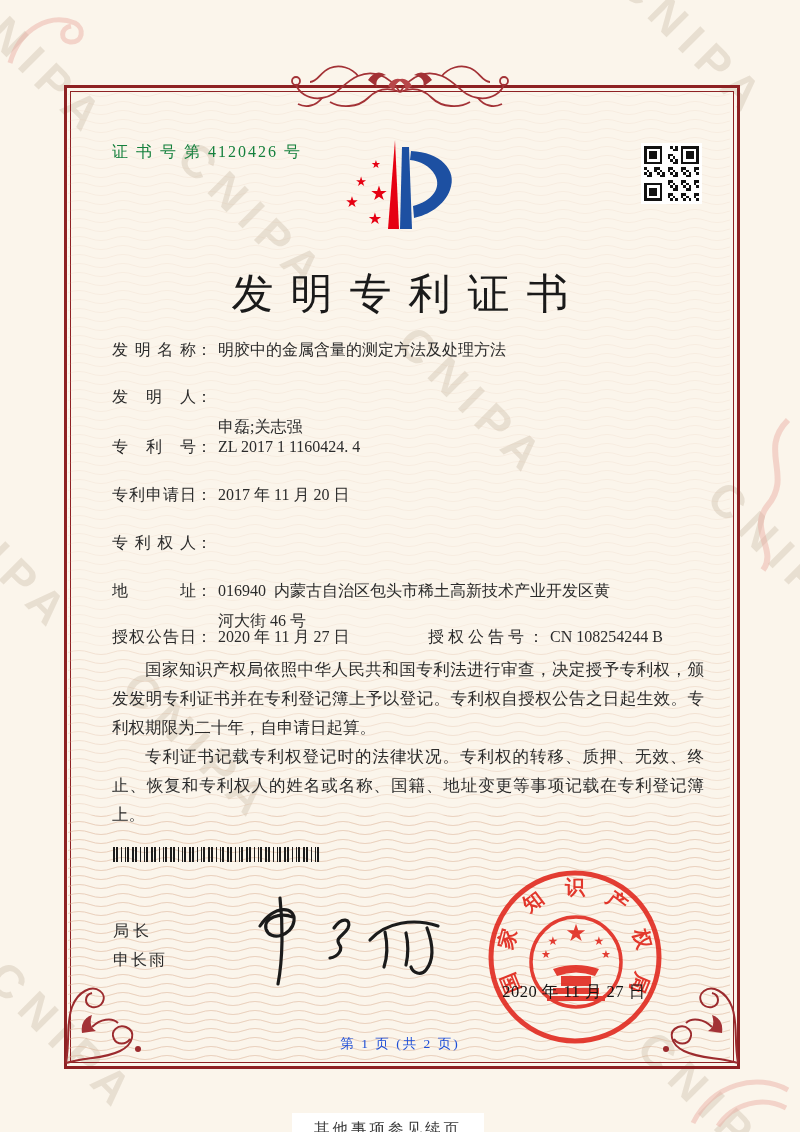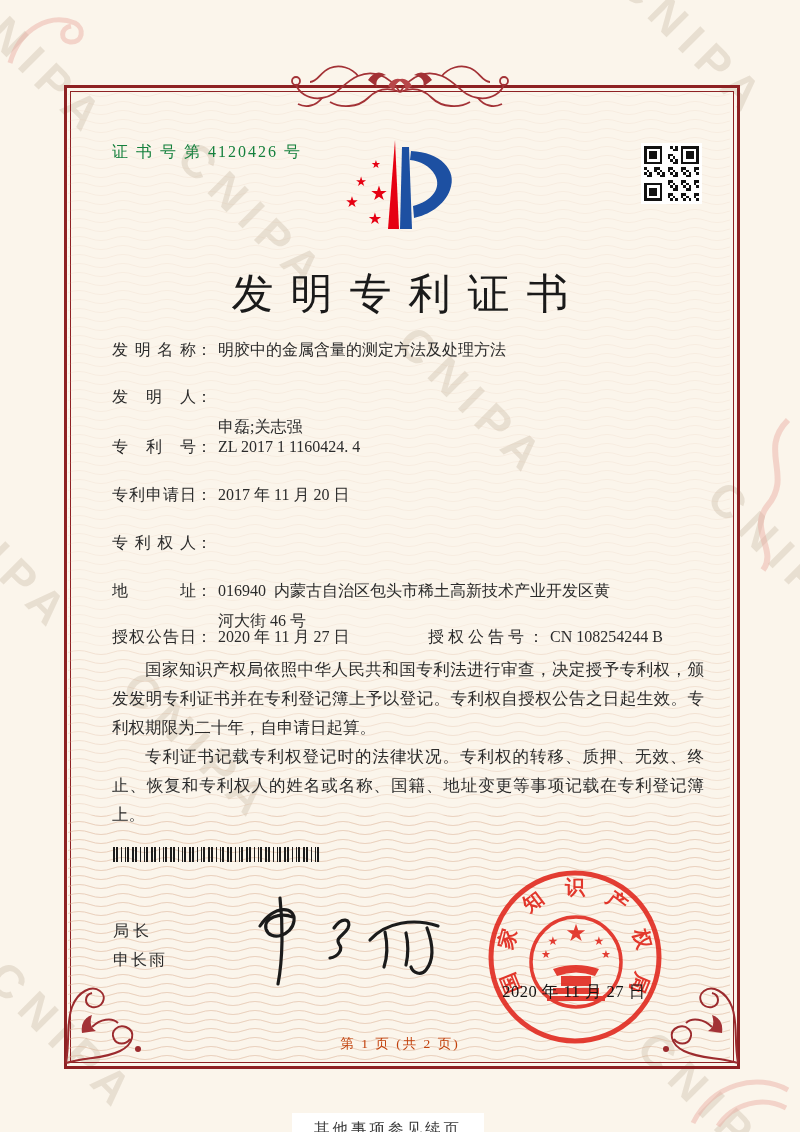--- a/index.html
+++ b/index.html
@@ -52,21 +52,21 @@
   .sig-title{position:absolute;left:113px;top:921px;font-size:16px;letter-spacing:4px;}
   .sig-name{position:absolute;left:113px;top:950px;font-size:16px;letter-spacing:2px;}
   .sig-draw{position:absolute;left:238px;top:888px;}
   
   .seal{position:absolute;left:483px;top:865px;opacity:.95;}
   .seal-date{
     position:absolute;left:494px;top:981px;width:160px;text-align:center;
     font-size:16.5px;color:#141414;letter-spacing:.5px;
   }
   
-  .page-info{position:absolute;left:0;right:0;top:1035px;text-align:center;font-size:13.5px;letter-spacing:2px;color:#c2410c;}
+  .page-info{position:absolute;left:0;right:0;top:1035px;text-align:center;font-size:13.5px;letter-spacing:2px;color:#1d4ed8;}
   .note-box{
     position:absolute;left:388px;top:1071px;transform:translateX(-50%);
     background:#fff;padding:6px 22px;font-size:15.5px;letter-spacing:3px;color:#3a3a3a;margin-top:42px;
   }
   .guilloche{position:absolute;left:68px;top:90px;pointer-events:none;}
   .ornament-top{position:absolute;left:268px;top:56px;}
   .flourish-bl{position:absolute;left:62px;top:983px;}
   .flourish-br{position:absolute;left:642px;top:983px;}
 </style>
 </head>

